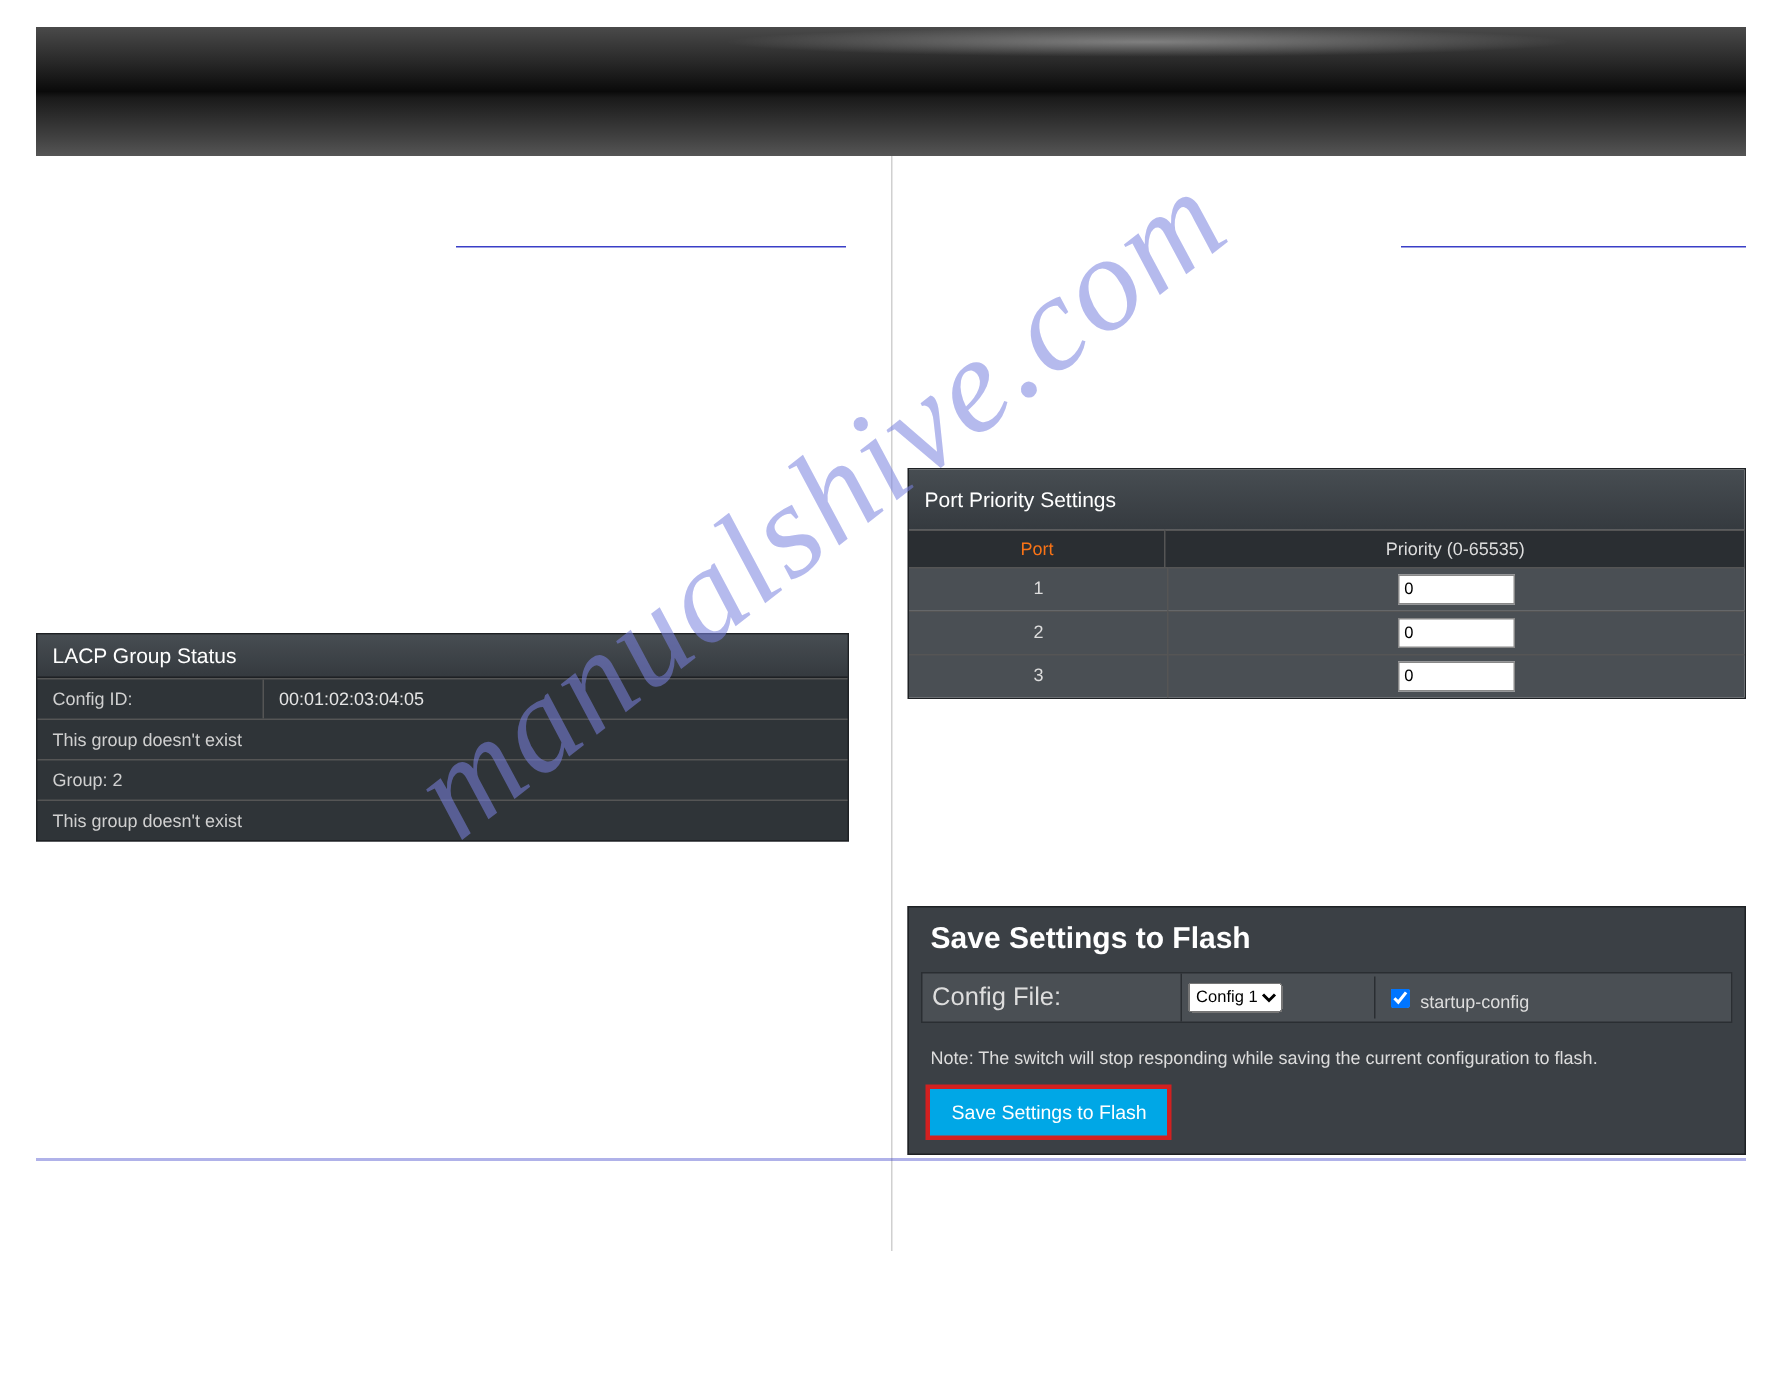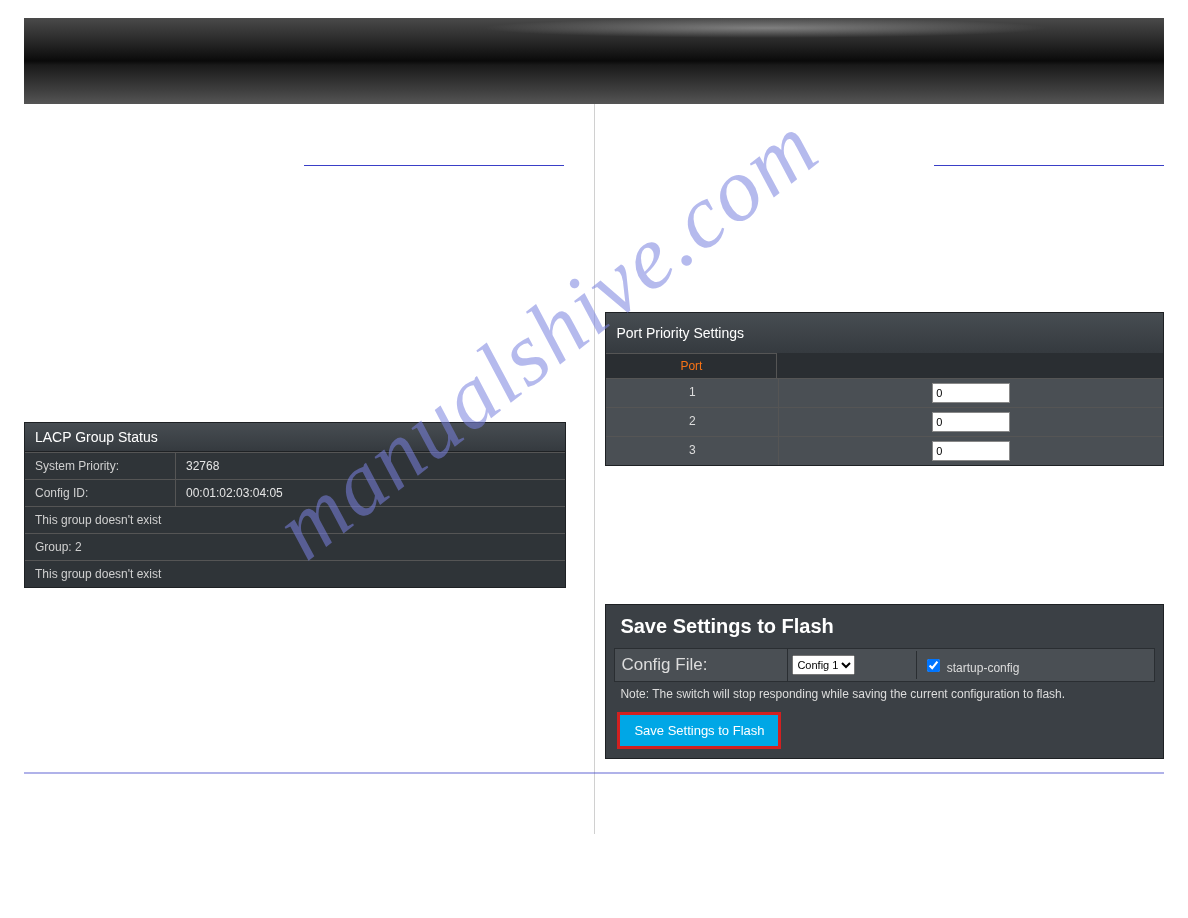--- a/index.html
+++ b/index.html
@@ -29,21 +29,21 @@
 .prow .pc1{width:160px;text-align:center;padding:6px;color:#ddd;border-right:1px solid #555;border-top:1px solid #555;font-size:12px}
 .prow .pc2{flex:1;text-align:center;padding:4px;border-top:1px solid #555}
 .pinput{width:70px;height:16px;font-size:11px;border:1px solid #888;padding:1px 3px}
 .savepanel{position:absolute;left:0;right:0;top:500px;border:1px solid #1e2124;background:#3b4045;padding-bottom:12px}
 .savehdr{padding:10px 14px;font-size:20px;font-weight:bold;color:#fff}
 .saverow{display:flex;align-items:center;margin:0 8px;border:1px solid #2a2e32;background:#4a4f54}
 .savecell1{width:160px;padding:6px 6px;font-size:17px;color:#ddd;border-right:1px solid #2a2e32}
 .savecell2{width:120px;padding:4px;border-right:1px solid #2a2e32;text-align:left}
 .savecell3{flex:1;padding:6px;font-size:12px;color:#ddd}
 .saveselect{font-size:11px;height:20px}
-.note{margin:5px 14px 14px 14px;font-size:12px;color:#ddd}
+.note{margin:16px 14px 14px 14px;font-size:12px;color:#ddd}
 .savebtn{margin-left:14px;background:#00a7e6;color:#fff;border:none;padding:8px 14px;font-size:13px;cursor:pointer;box-shadow:0 0 0 3px #d22020}
 .watermark{position:absolute;left:330px;top:140px;width:640px;height:540px;pointer-events:none;z-index:5;font-size:90px;font-style:italic;color:#7a82e0;opacity:.55;transform:rotate(-38deg);font-family:Georgia,serif;text-align:center;letter-spacing:2px}
 .footer-sep{position:absolute;left:24px;right:24px;bottom:60px;height:2px;background:#3a3fc7;opacity:.4}
 </style>
 </head>
 <body>
 
 <div class="page">
   <div class="banner"></div>
 
@@ -52,42 +52,39 @@
     <div class="divider"></div>
 
     <div class="leftcol">
       <div class="link-block" style="left:280px;top:48px">
         <span class="link" style="display:inline-block;width:260px;border-bottom:1px solid #3a3fc7"> </span>
       </div>
 
       <div class="panel" style="left:0;top:318px;width:540px">
         <div class="panel-header">LACP Group Status</div>
         <div class="kvrow">
-          <div class="kvk">System Priority:</div>
-          <div class="kvv">32768</div>
-        </div>
-        <div class="kvrow">
           <div class="kvk">Config ID:</div>
           <div class="kvv">00:01:02:03:04:05</div>
         </div>
         <div class="fullrow">This group doesn't exist</div>
         <div class="fullrow">Group: 2</div>
         <div class="fullrow">This group doesn't exist</div>
       </div>
     </div>
 
     <div class="rightcol">
       <div class="link-block" style="right:0;top:48px">
         <span class="link" style="display:inline-block;width:230px;border-bottom:1px solid #3a3fc7"> </span>
       </div>
 
       <div class="ptable">
         <div class="pthead">Port Priority Settings</div>
         <div class="phdr">
           <div class="pc1">Port</div>
+          <div class="pc2">Priority (0-65535)</div>
         </div>
         <div class="prow">
           <div class="pc1">1</div>
           <div class="pc2"><input class="pinput" value="0" style=""></div>
         </div>
         <div class="prow">
           <div class="pc1">2</div>
           <div class="pc2"><input class="pinput" value="0" style=""></div>
         </div>
         <div class="prow">

